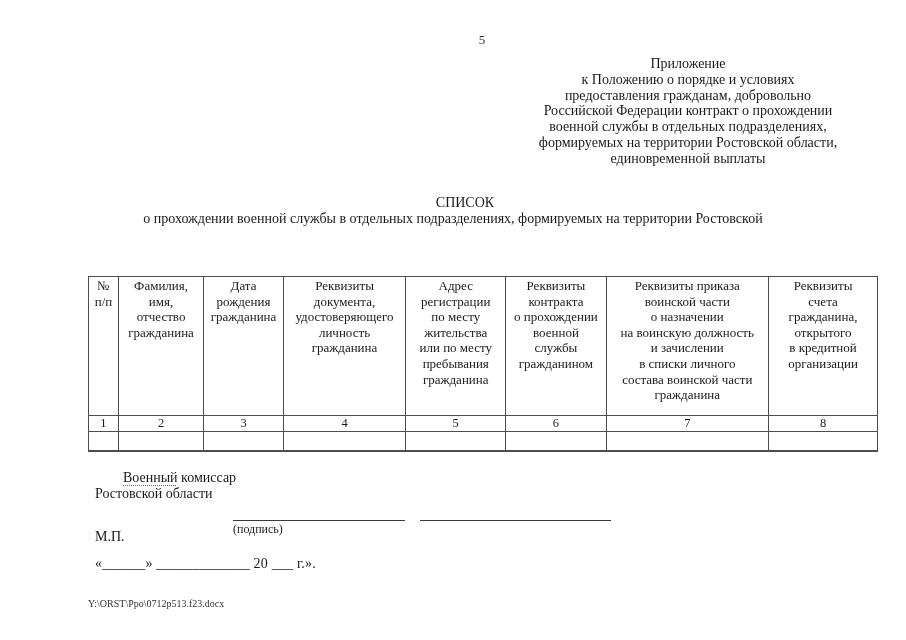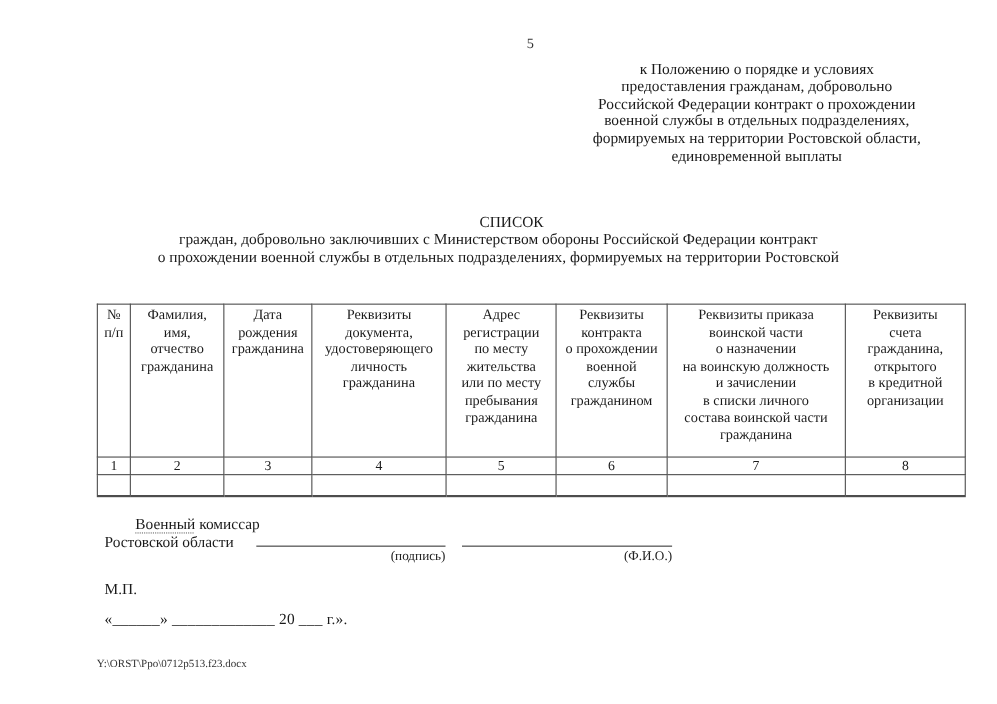--- a/index.html
+++ b/index.html
@@ -59,49 +59,49 @@
 
   .sig-name {
     top: 470px; left: 95px;
     font-size: 14px; line-height: 16px;
   }
   .spellcheck {
     text-decoration: underline dotted 1px #6a6a6a;
     text-underline-offset: 3px;
     margin-left: 28px;
   }
-  .sig-field { top: 482px; text-align: right; font-size: 12px; color: #222; }
+  .sig-field { top: 506px; text-align: left; font-size: 12px; color: #222; }
   .sig-field .sig-line { height: 15px; border-bottom: 1.5px solid #3a3a3a; }
   .sig-field .sig-label { padding-top: 1px; }
   .sig-field-1 { left: 233px; width: 172px; }
   .sig-field-2 { left: 420px; width: 191px; }
 
   .stamp { top: 529px; left: 95px; font-size: 14px; }
   .date-line { top: 556px; left: 95px; font-size: 14px; letter-spacing: 0.2px; }
   .footer-path { top: 598px; left: 88px; font-size: 10px; color: #333; }
 </style>
 </head>
 <body>
 
 <div>
 
   <div class="abs page-number">5</div>
 
   <div class="abs appendix">
+    <div>Приложение</div>
     <div>к Положению о порядке и условиях</div>
     <div>предоставления гражданам, добровольно</div>
     <div>Российской Федерации контракт о прохождении</div>
     <div>военной службы в отдельных подразделениях,</div>
     <div>формируемых на территории Ростовской области,</div>
     <div>единовременной выплаты</div>
   </div>
 
   <div class="abs doc-title">
     <div class="heading">СПИСОК</div>
-    <div>граждан, добровольно заключивших с Министерством обороны Российской Федерации контракт</div>
     <div>о прохождении военной службы в отдельных подразделениях, формируемых на территории Ростовской</div>
   </div>
 
   <table class="doc-table">
     <colgroup>
       <col style="width:3.8%">
       <col style="width:10.8%">
       <col style="width:10.1%">
       <col style="width:15.5%">
       <col style="width:12.7%">
@@ -183,21 +183,20 @@
     <div>Ростовской области</div>
   </div>
 
   <div class="abs sig-field sig-field-1">
     <div class="sig-line"></div>
     <div class="sig-label">(подпись)</div>
   </div>
 
   <div class="abs sig-field sig-field-2">
     <div class="sig-line"></div>
-    <div class="sig-label">(Ф.И.О.)</div>
   </div>
 
   <div class="abs stamp">М.П.</div>
 
   <div class="abs date-line">«______» _____________ 20 ___ г.».</div>
 
   <div class="abs footer-path">Y:\ORST\Ppo\0712p513.f23.docx</div>
 
 </div>
 

